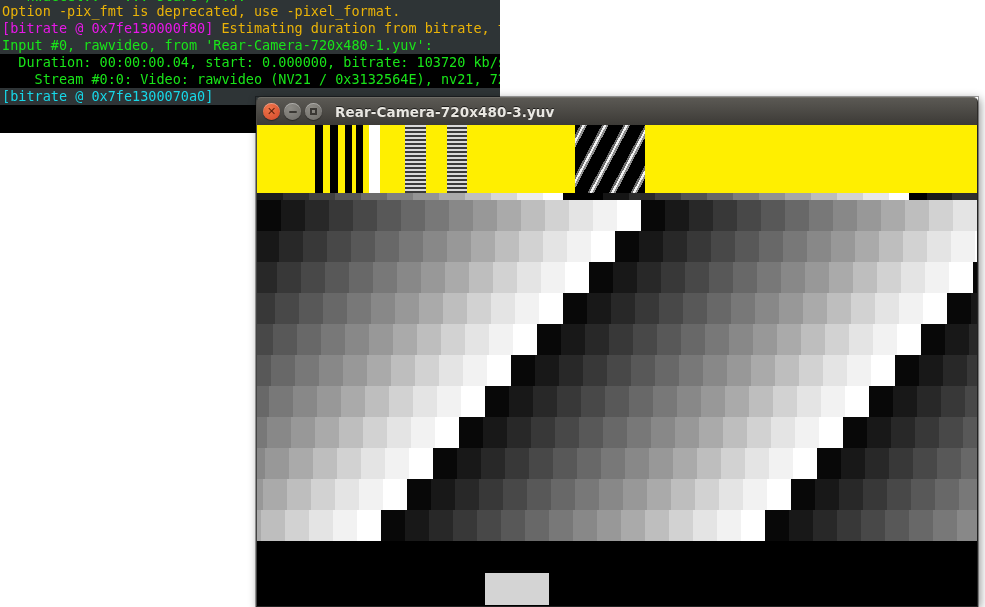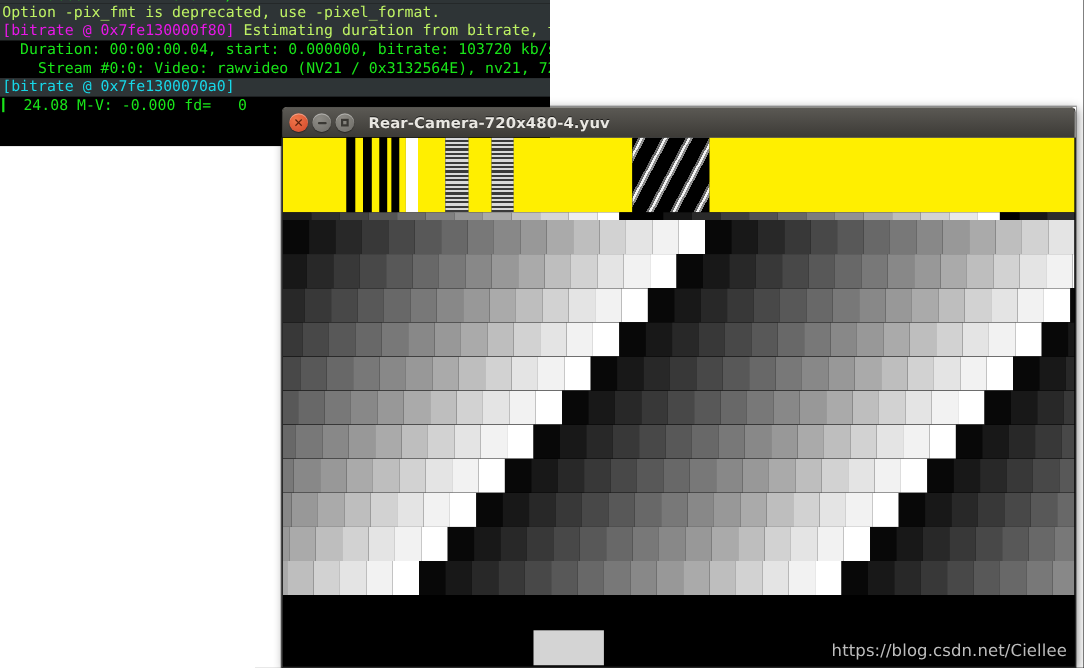--- a/index.html
+++ b/index.html
@@ -25,21 +25,21 @@
     font-family:"DejaVu Sans Mono", monospace;
     font-size:13.5px;
     white-space:pre;
     letter-spacing:0px;
     color:#18e818;
     padding-left:2px;
   }
   .tline.dimbg{background:#2e3436;}
   .tline.blackbg{background:#000000;}
   .c-green{color:#19e519;}
-  .c-yellow{color:#bef264;margin-top:48px;}
+  .c-yellow{color:#eab308;margin-top:48px;}
   .c-magenta{color:#e817e8;}
   .c-cyan{color:#17d7e8;}
   .caret{
     display:inline-block;width:2px;height:13px;background:#19e519;
     vertical-align:-2px;margin-right:1px;
   }
   
   #terminal .tline.partial{
     height:7px;line-height:0px;overflow:hidden;
   }
@@ -139,43 +139,43 @@
   }
 </style>
 </head>
 <body>
 
 <div id="terminal">
   <div class="lines" id="term-lines">
       <div class="tline dimbg partial"><span class="c-green">  -hwaccel:v   ... start / ...</span></div>
       <div class="tline dimbg"><span class="c-yellow">Option -pix_fmt is deprecated, use -pixel_format.</span></div>
       <div class="tline dimbg"><span class="c-magenta">[bitrate @ 0x7fe130000f80] </span><span class="c-yellow">Estimating duration from bitrate, this may be inaccurate</span></div>
+      <div class="tline dimbg"><span class="c-green">Input #0, rawvideo, from 'Rear-Camera-720x480-1.yuv':</span></div>
       <div class="tline blackbg"><span class="c-green">  Duration: 00:00:00.04, start: 0.000000, bitrate: 103720 kb/s</span></div>
       <div class="tline blackbg"><span class="c-green">    Stream #0:0: Video: rawvideo (NV21 / 0x3132564E), nv21, 720x480, 103680 kb/s, 25 tbr, 25 tbn, 25 tbc</span></div>
       <div class="tline dimbg"><span class="c-cyan">[bitrate @ 0x7fe1300070a0] </span></div>
-      <div class="tline blackbg"><span class="caret"></span><span class="c-green">  24.08 M-V: -0.000 fd=   0</span></div>
     </div>
 </div>
 <div id="desk"></div>
 
 <div id="player">
 
   <div id="titlebar">
     <div class="wbtns">
       <div class="wbtn close">
           <span class="glyph">✕</span>
         </div>
       <div class="wbtn min">
           <span class="glyph"></span>
         </div>
       <div class="wbtn max">
           <span class="glyph"></span>
         </div>
     </div>
-    <div id="wintitle">Rear-Camera-720x480-4.yuv</div>
+    <div id="wintitle">Rear-Camera-720x480-3.yuv</div>
   </div>
 
   <div id="video">
     <div id="vinner">
       <div id="band">
           <div class="bseg" style="left: 0px; width: 58px; background: rgb(255, 239, 0);"></div>
           <div class="bseg" style="left: 58px; width: 8px; background: rgb(0, 0, 0);"></div>
           <div class="bseg" style="left: 66px; width: 7px; background: rgb(255, 239, 0);"></div>
           <div class="bseg" style="left: 73px; width: 8px; background: rgb(0, 0, 0);"></div>
           <div class="bseg" style="left: 81px; width: 7px; background: rgb(255, 239, 0);"></div>
@@ -583,15 +583,14 @@
             <div class="gcell" style="left: 628px; width: 24px; background: rgb(88, 88, 88);"></div>
             <div class="gcell" style="left: 652px; width: 24px; background: rgb(104, 104, 104);"></div>
             <div class="gcell" style="left: 676px; width: 24px; background: rgb(120, 120, 120);"></div>
             <div class="gcell" style="left: 700px; width: 20px; background: rgb(136, 136, 136);"></div>
           </div>
         </div>
       <div id="bottom" style="top: 420px; height: 60px; background: rgb(0, 0, 0);">
         <div id="pedestal" style="left: 228px; top: 28px; width: 64px; height: 32px; background: rgb(212, 212, 212);"></div>
       </div>
     </div>
-    <div id="watermark">https://blog.csdn.net/Ciellee</div>
   </div>
 </div>
 
 </body></html>

